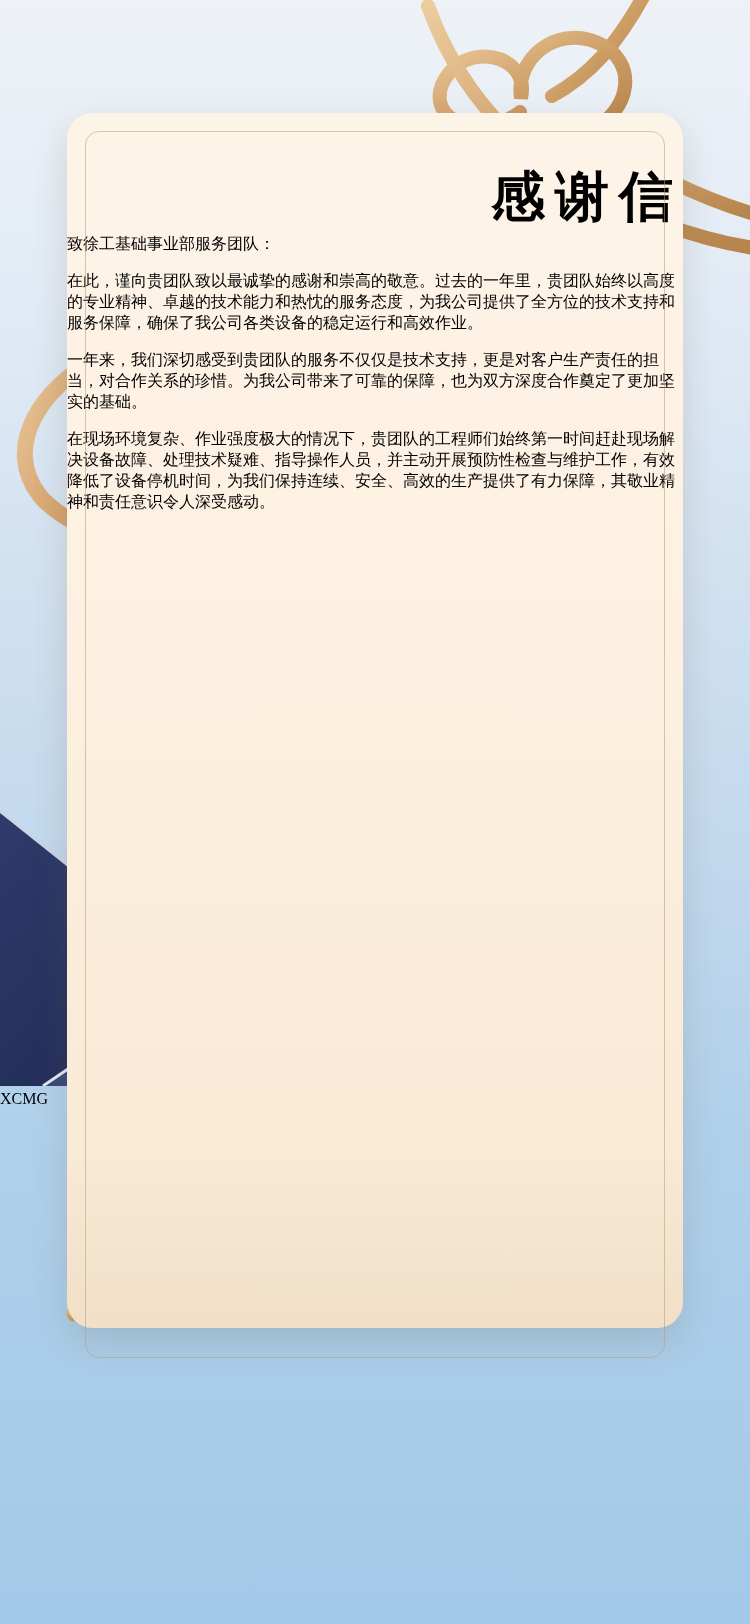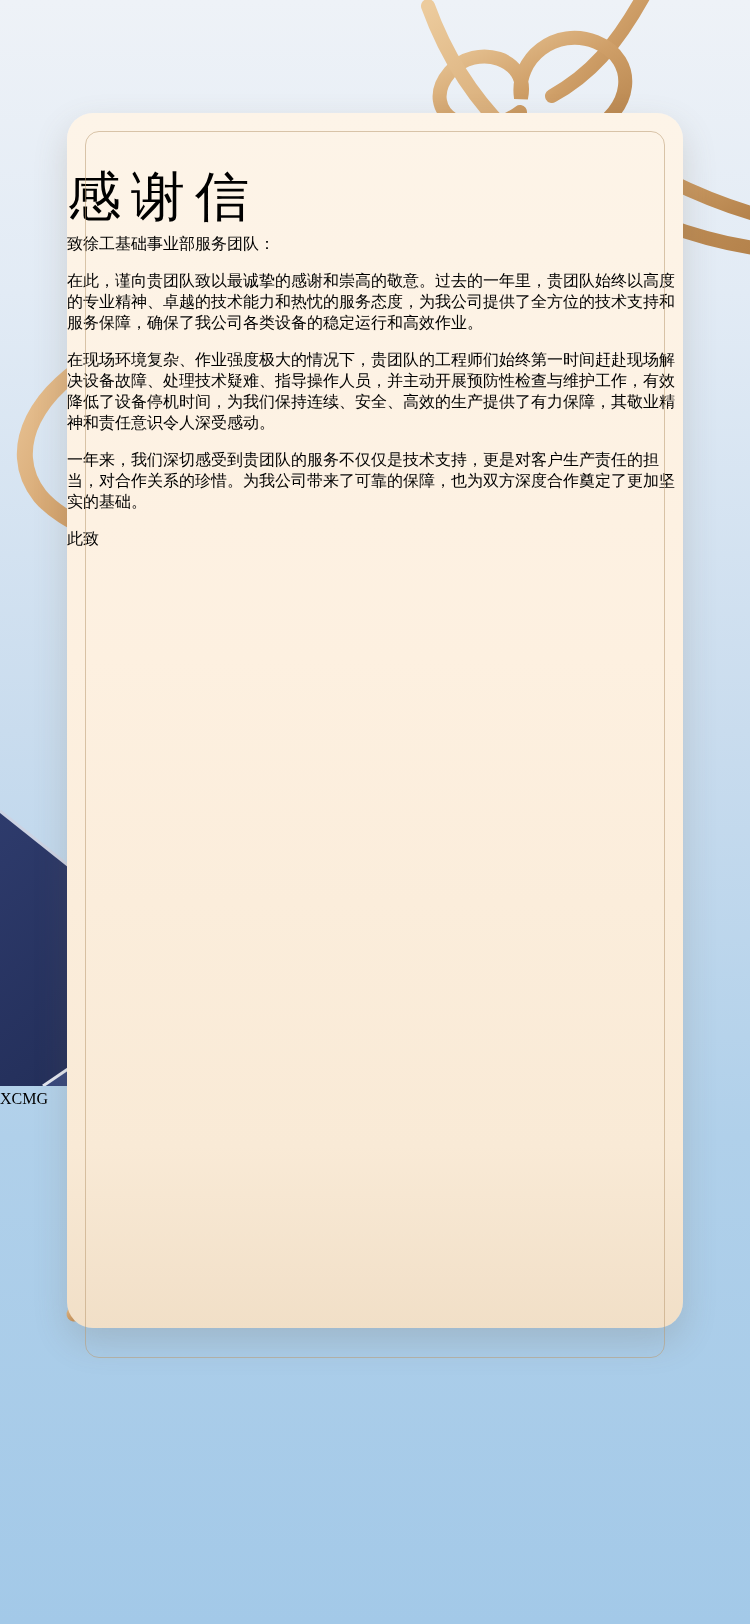--- a/index.html
+++ b/index.html
@@ -7,21 +7,21 @@
   body{font-family:"Liberation Serif","DejaVu Serif",serif;}
   .stage{position:relative;width:750px;height:1624px;overflow:hidden;
     background:linear-gradient(180deg,#eef2f7 0%,#e2ebf5 18%,#c9dcee 45%,#b0d0ea 70%,#a3c9e8 100%);}
   
   .paper{position:absolute;left:67px;top:113px;width:616px;height:1215px;z-index:2;
     border-radius:26px;
     background:linear-gradient(180deg,#fdf4e8 0%,#fdf0e0 45%,#f9ead6 85%,#f1dfc7 100%);
     box-shadow:0 14px 34px rgba(110,95,75,.20);}
   .paper-border{position:absolute;left:18px;right:18px;top:18px;bottom:-30px;
     border:1.5px solid rgba(185,155,115,.55);border-radius:14px;pointer-events:none;}
-  .letter-title{margin:48px 0 0 0;text-align:left;font-size:54px;font-weight:400;letter-spacing:10px;
+  .letter-title{margin:48px 0 0 0;text-align:right;font-size:54px;font-weight:700;letter-spacing:10px;
     background:linear-gradient(180deg,#c austin;}
   .letter-title{background:linear-gradient(180deg,#c49053 0%,#a87a3c 55%,#8a5f2a 100%);
     -webkit-background-clip:text;background-clip:text;color:transparent;}
   .salutation{margin:44px 38px 0 38px;font-size:23px;font-weight:600;color:#2e2e30;letter-spacing:.5px;}
   .letter-body{margin:10px 38px 0 38px;}
   .para{margin:9px 0 0 0;font-size:22.5px;line-height:42px;color:#333335;text-align:justify;
     text-indent:2em;letter-spacing:.4px;}
   .closing{margin:4px 38px 0 38px;font-size:22.5px;line-height:42px;color:#333335;}
   .mosaic{display:inline-block;height:25px;vertical-align:-4px;margin:0 3px;border-radius:2px;opacity:.92;
     background-image:
@@ -118,24 +118,23 @@
     </g>
   </svg>
 
   
   <div class="paper">
     <div class="paper-border"></div>
     <h1 class="letter-title">感谢信</h1>
     <div class="salutation">致徐工基础事业部服务团队：</div>
     <div class="letter-body">
         <p class="para">在此，<span class="mosaic" style="width: 98px;"></span>谨向贵团队致以最诚挚的感谢和崇高的敬意。过去的一年里，贵团队始终以高度的专业精神、卓越的技术能力和热忱的服务态度，为我公司提供了全方位的技术支持和服务保障，确保了我公司各类设备的稳定运行和高效作业。</p>
+        <p class="para">一年来，我们深切感受到贵团队的服务不仅仅是技术支持，更是对客户生产责任的担当，对合作关系的珍惜。为我公司带来了可靠的保障，也为双方深度合作奠定了更加坚实的基础。</p>
         <p class="para">在现场环境复杂、作业强度极大的情况下，贵团队的工程师们始终第一时间赶赴现场解决设备故障、处理技术疑难、指导操作人员，并主动开展预防性检查与维护工作，有效降低了设备停机时间，为我们保持连续、安全、高效的生产提供了有力保障，其敬业精神和责任意识令人深受感动。</p>
-        <p class="para">一年来，我们深切感受到贵团队的服务不仅仅是技术支持，更是对客户生产责任的担当，对合作关系的珍惜。为我公司带来了可靠的保障，也为双方深度合作奠定了更加坚实的基础。</p>
       </div>
-    <div class="closing">此致</div>
   </div>
 
   
   <div class="photo photo-1">
     <div class="scene scene-1">
       <div class="mesh-panel"></div>
       <div class="helmet-1"></div>
       <div class="arm"></div>
       <div class="glove"></div>
       <div class="flare"></div>

